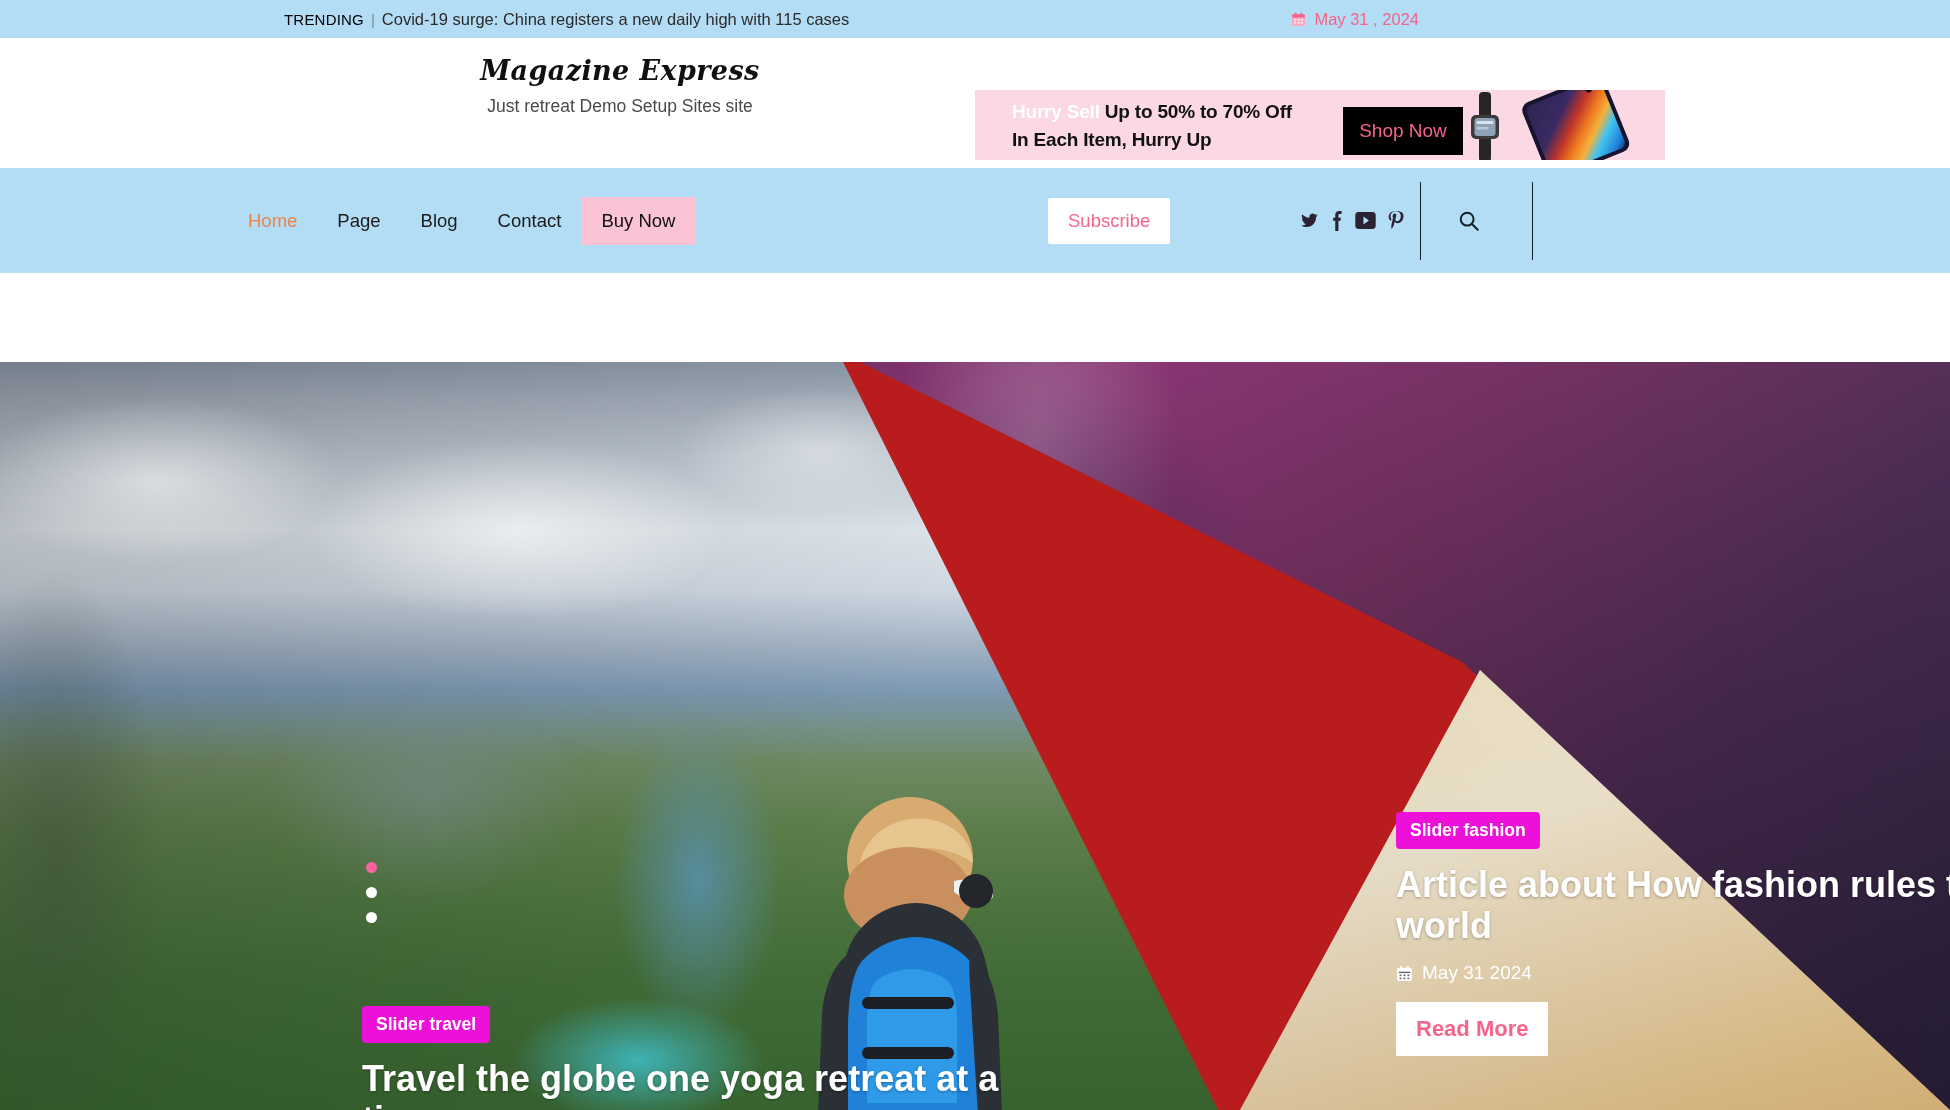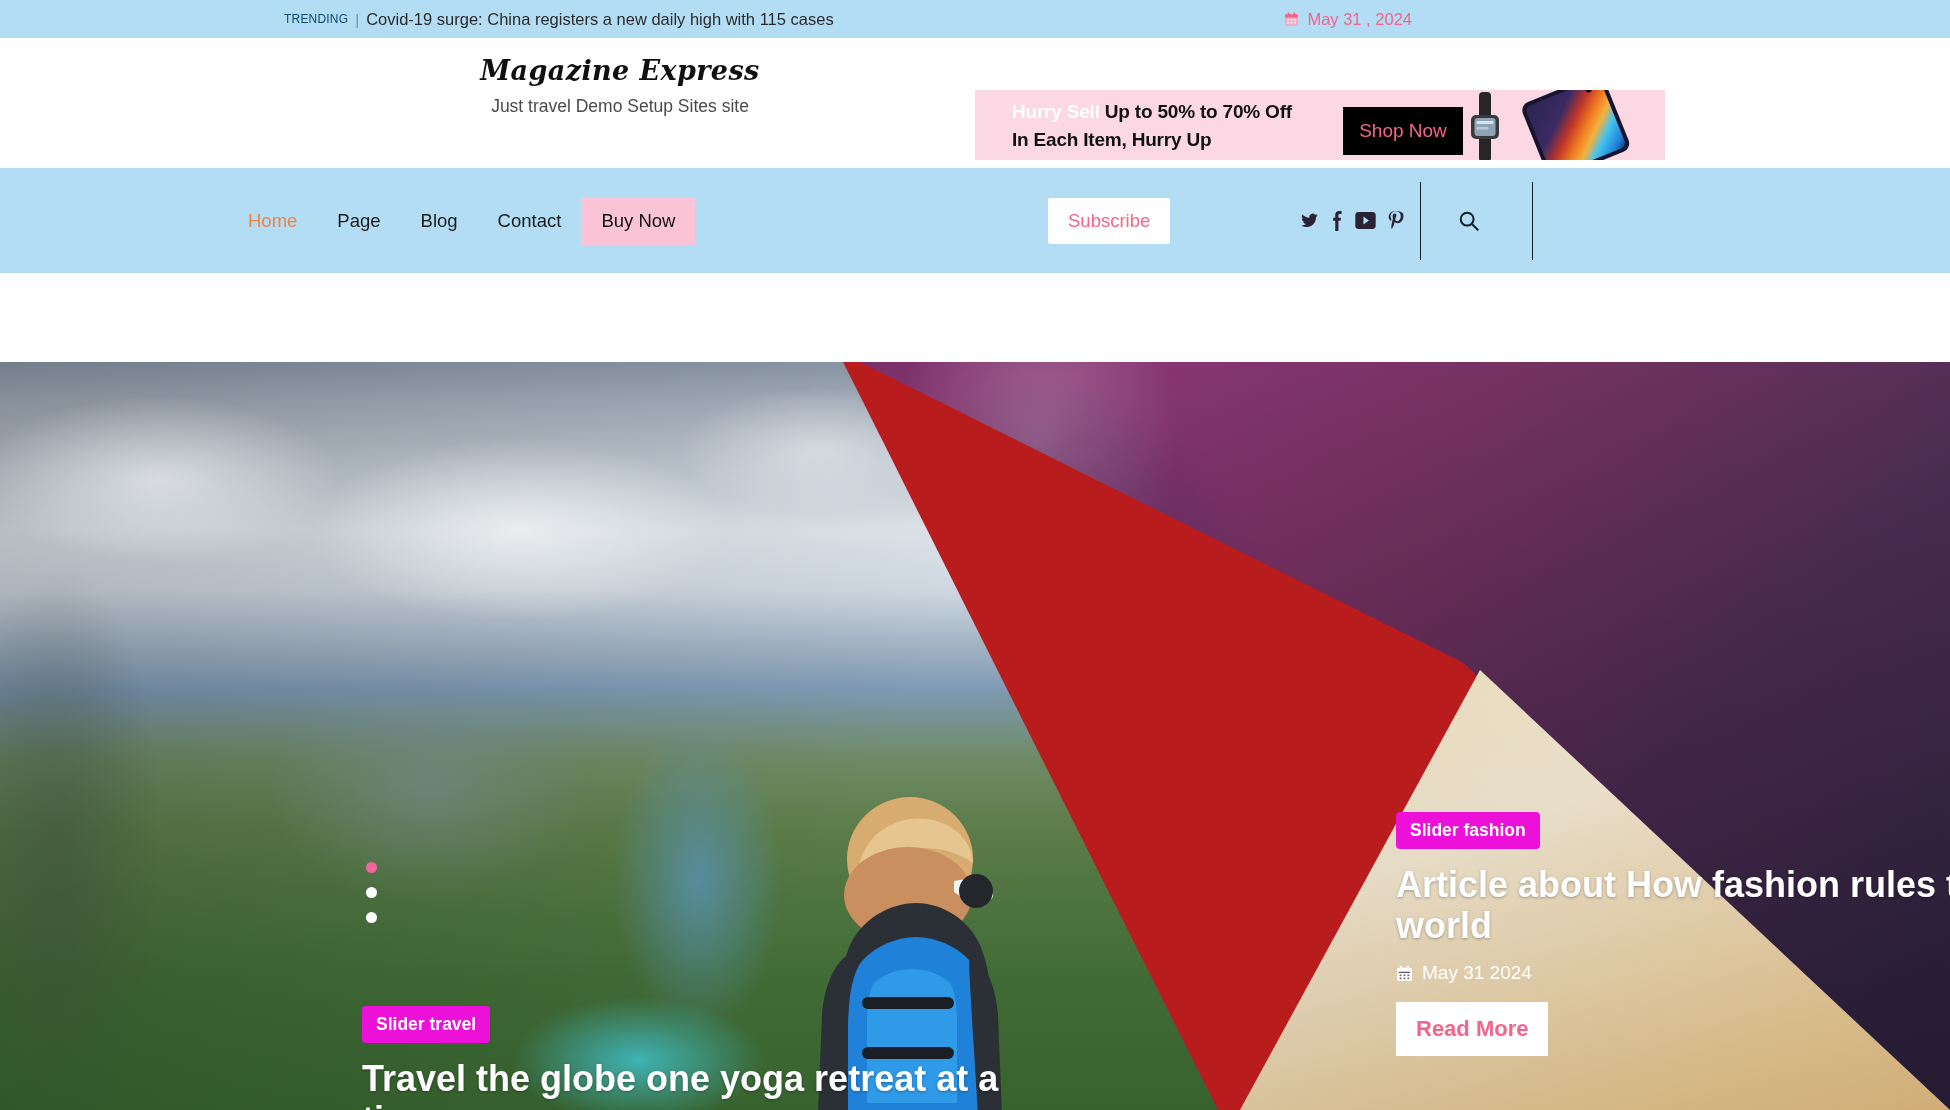--- a/index.html
+++ b/index.html
@@ -19,33 +19,33 @@
     position: relative;
   }
   .trending-wrap {
     display: flex;
     align-items: center;
     margin-left: 284px;
     font-size: 16.5px;
     line-height: 1;
   }
   .trending-label {
-    color: #0c4a6e;
-    font-size: 12px;
+    color: #000000;
+    font-size: 15px;
     letter-spacing: .2px;
   }
   .trending-sep {
     color: #7a8a9a;
     margin: 0 7px;
     font-size: 15px;
   }
   .trending-text { color: #2b2b2b; font-size: 16.5px; }
   .topbar-date {
     position: absolute;
-    right: 9px;
+    right: 2px;
     display: flex;
     align-items: center;
     gap: 8px;
     color: #f5648a;
     font-size: 16.5px;
     padding-right: 529px;
   }
   .cal-ico { width: 15px; height: 15px; display: block; }
 
   
@@ -361,21 +361,21 @@
       <rect x="7.1" y="10.7" width="1.8" height="1.6" fill="#fff"></rect>
       <rect x="10.8" y="10.7" width="1.8" height="1.6" fill="#fff"></rect>
     </svg>
     <span>May 31 , 2024</span>
   </div>
 </div>
 
 <div class="header">
   <div class="brand">
     <div class="brand-title">Magazine Express</div>
-    <div class="brand-tagline">Just travel Demo Setup Sites site</div>
+    <div class="brand-tagline">Just retreat Demo Setup Sites site</div>
   </div>
 
   <div class="ad">
     <div class="ad-text">
       <div class="ad-line"><span class="ad-mega">Hurry Sell</span><span> Up to 50% to 70% Off</span></div>
       <div class="ad-line">In Each Item, Hurry Up</div>
     </div>
     <button class="ad-shop">Shop Now</button>
     <svg class="ad-prod" viewBox="0 0 230 70">
       <defs>

